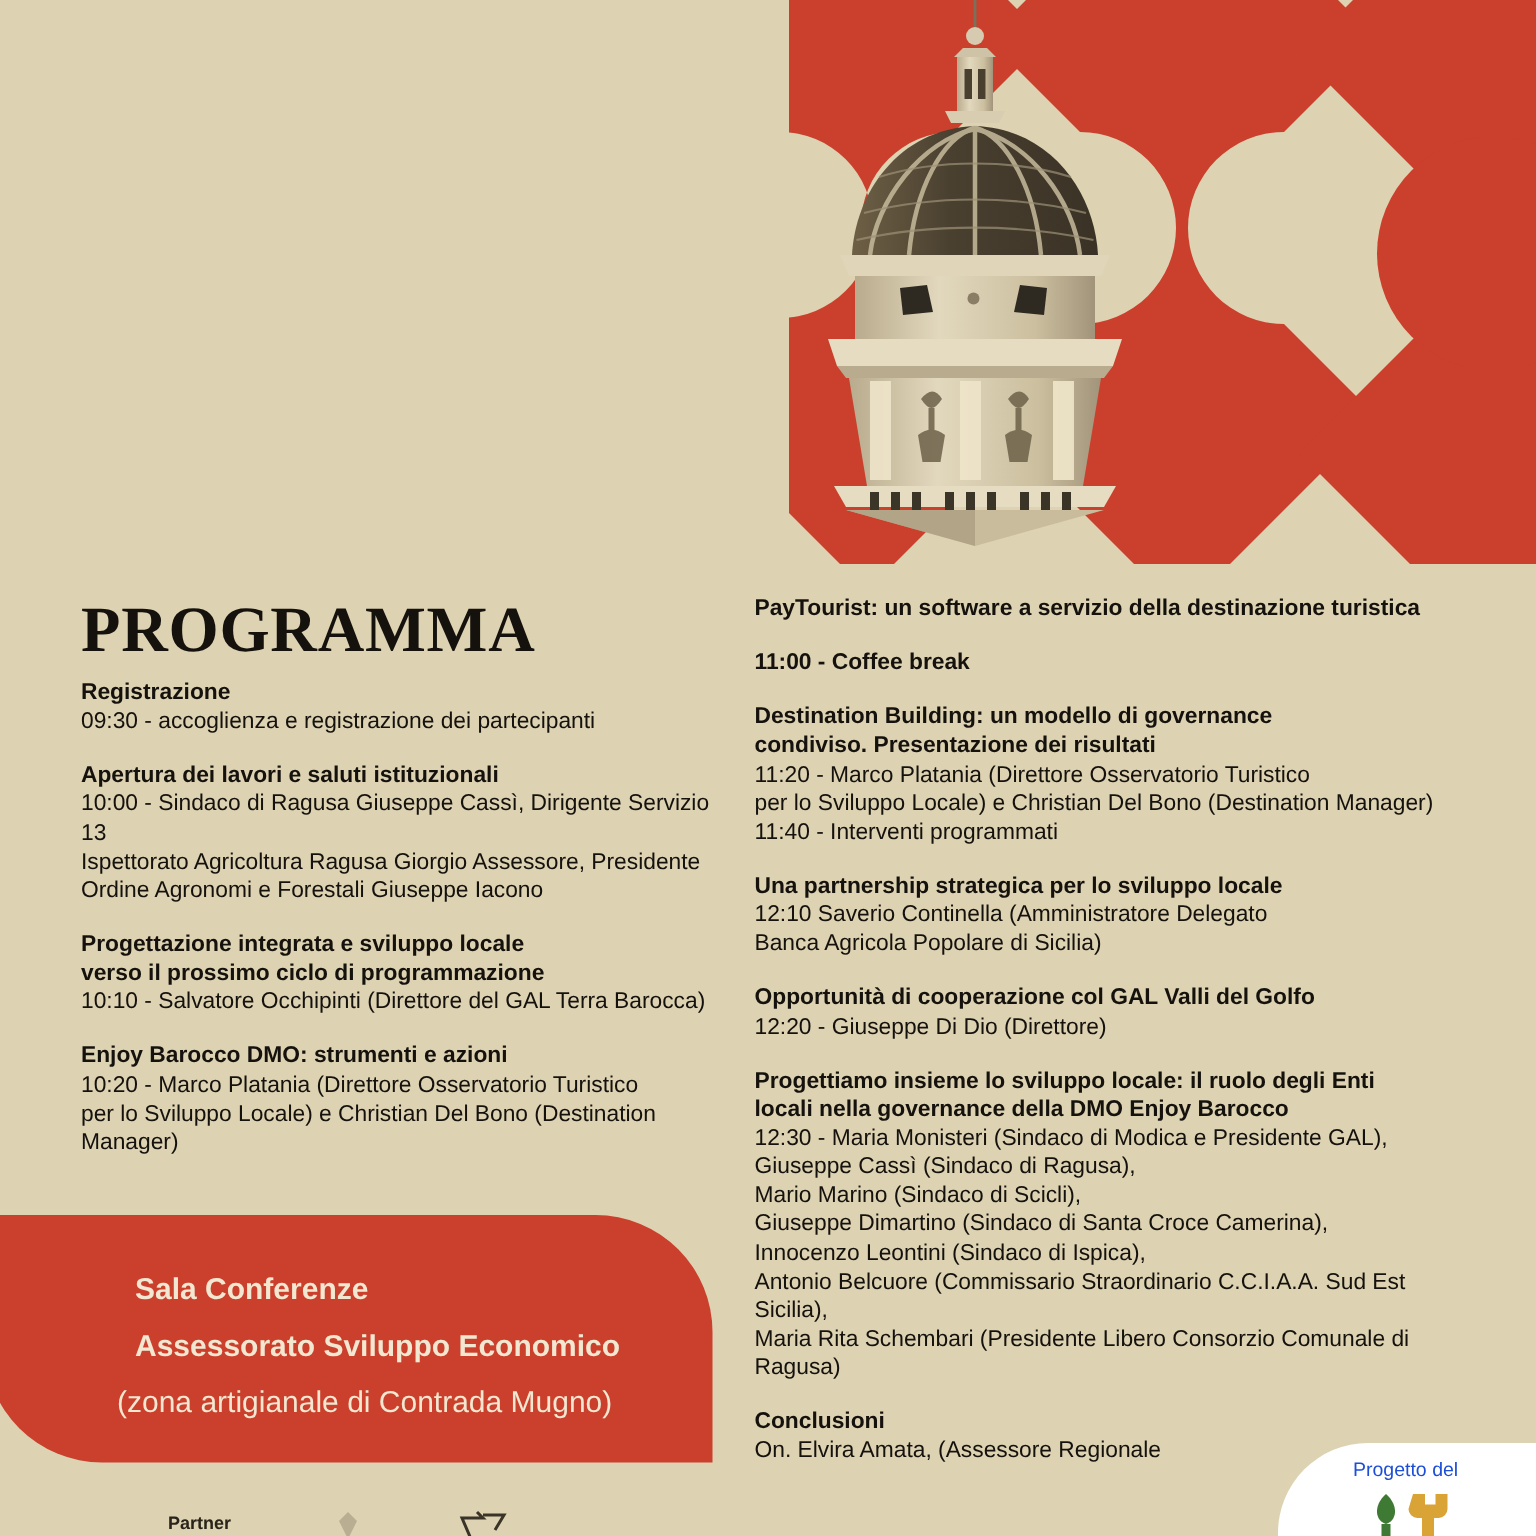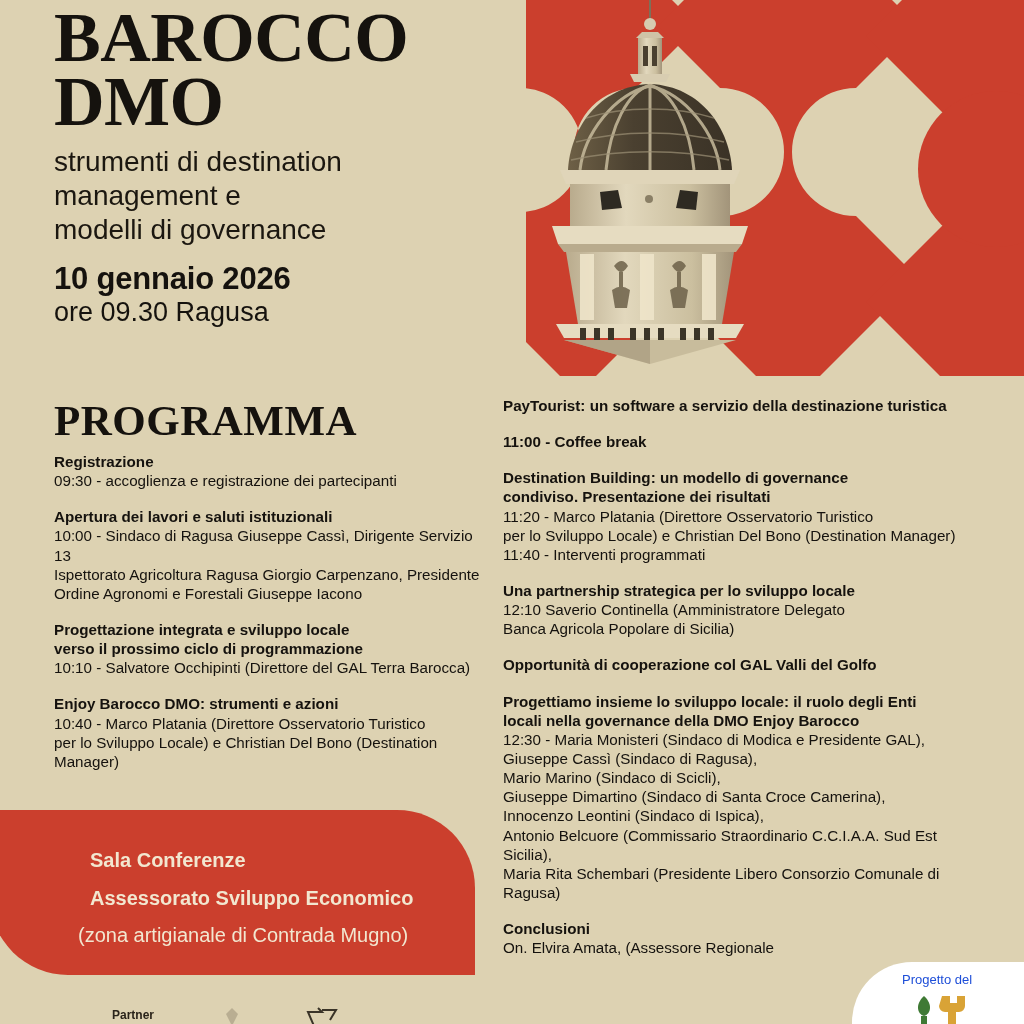--- a/index.html
+++ b/index.html
@@ -199,53 +199,42 @@
         <rect x="144" y="334" width="6" height="12"></rect>
         <rect x="158" y="334" width="6" height="12"></rect>
         <rect x="172" y="334" width="6" height="12"></rect>
       </g>
 
       <path d="M28 346 L200 346 L114 370 Z" fill="#c8bc9c"></path>
       <path d="M28 346 L114 370 L114 346 Z" fill="#a2947a" opacity="0.6"></path>
     </svg>
   </div>
 
-  <div id="headline">
-    <div class="title-big">BAROCCO</div>
-    <div class="title-big">DMO</div>
-    <div class="subtitle">
-      <div>strumenti di destination</div>
-      <div>management e</div>
-      <div>modelli di governance</div>
-    </div>
-    <div class="date-line">10 gennaio 2026</div>
-    <div class="time-line">ore 09.30 Ragusa</div>
-  </div>
 
   <div id="programma-title">PROGRAMMA</div>
 
   <div class="col" id="col-left">
       <div class="block">
         <div class="b-head">Registrazione</div>
         <div class="b-line">09:30 - accoglienza e registrazione dei partecipanti</div>
       </div>
       <div class="block">
         <div class="b-head">Apertura dei lavori e saluti istituzionali</div>
         <div class="b-line">10:00 - Sindaco di Ragusa Giuseppe Cassì, Dirigente Servizio 13</div>
-        <div class="b-line">Ispettorato Agricoltura Ragusa Giorgio Carpenzano, Presidente</div>
+        <div class="b-line">Ispettorato Agricoltura Ragusa Giorgio Assessore, Presidente</div>
         <div class="b-line">Ordine Agronomi e Forestali Giuseppe Iacono</div>
       </div>
       <div class="block">
         <div class="b-head">Progettazione integrata e sviluppo locale</div>
         <div class="b-head">verso il prossimo ciclo di programmazione</div>
         <div class="b-line">10:10 - Salvatore Occhipinti (Direttore del GAL Terra Barocca)</div>
       </div>
       <div class="block">
         <div class="b-head">Enjoy Barocco DMO: strumenti e azioni</div>
-        <div class="b-line">10:40 - Marco Platania (Direttore Osservatorio Turistico</div>
+        <div class="b-line">10:20 - Marco Platania (Direttore Osservatorio Turistico</div>
         <div class="b-line">per lo Sviluppo Locale) e Christian Del Bono (Destination Manager)</div>
       </div>
     </div>
 
   <div class="col" id="col-right">
       <div class="block">
         <div class="b-head">PayTourist: un software a servizio della destinazione turistica</div>
       </div>
       <div class="block">
         <div class="b-head">11:00 - Coffee break</div>
@@ -257,20 +246,21 @@
         <div class="b-line">per lo Sviluppo Locale) e Christian Del Bono (Destination Manager)</div>
         <div class="b-line">11:40 - Interventi programmati</div>
       </div>
       <div class="block">
         <div class="b-head">Una partnership strategica per lo sviluppo locale</div>
         <div class="b-line">12:10 Saverio Continella (Amministratore Delegato</div>
         <div class="b-line">Banca Agricola Popolare di Sicilia)</div>
       </div>
       <div class="block">
         <div class="b-head">Opportunità di cooperazione col GAL Valli del Golfo</div>
+        <div class="b-line">12:20 - Giuseppe Di Dio (Direttore)</div>
       </div>
       <div class="block">
         <div class="b-head">Progettiamo insieme lo sviluppo locale: il ruolo degli Enti</div>
         <div class="b-head">locali nella governance della DMO Enjoy Barocco</div>
         <div class="b-line">12:30 - Maria Monisteri (Sindaco di Modica e Presidente GAL),</div>
         <div class="b-line">Giuseppe Cassì (Sindaco di Ragusa),</div>
         <div class="b-line">Mario Marino (Sindaco di Scicli),</div>
         <div class="b-line">Giuseppe Dimartino (Sindaco di Santa Croce Camerina),</div>
         <div class="b-line">Innocenzo Leontini (Sindaco di Ispica),</div>
         <div class="b-line">Antonio Belcuore (Commissario Straordinario C.C.I.A.A. Sud Est Sicilia),</div>

